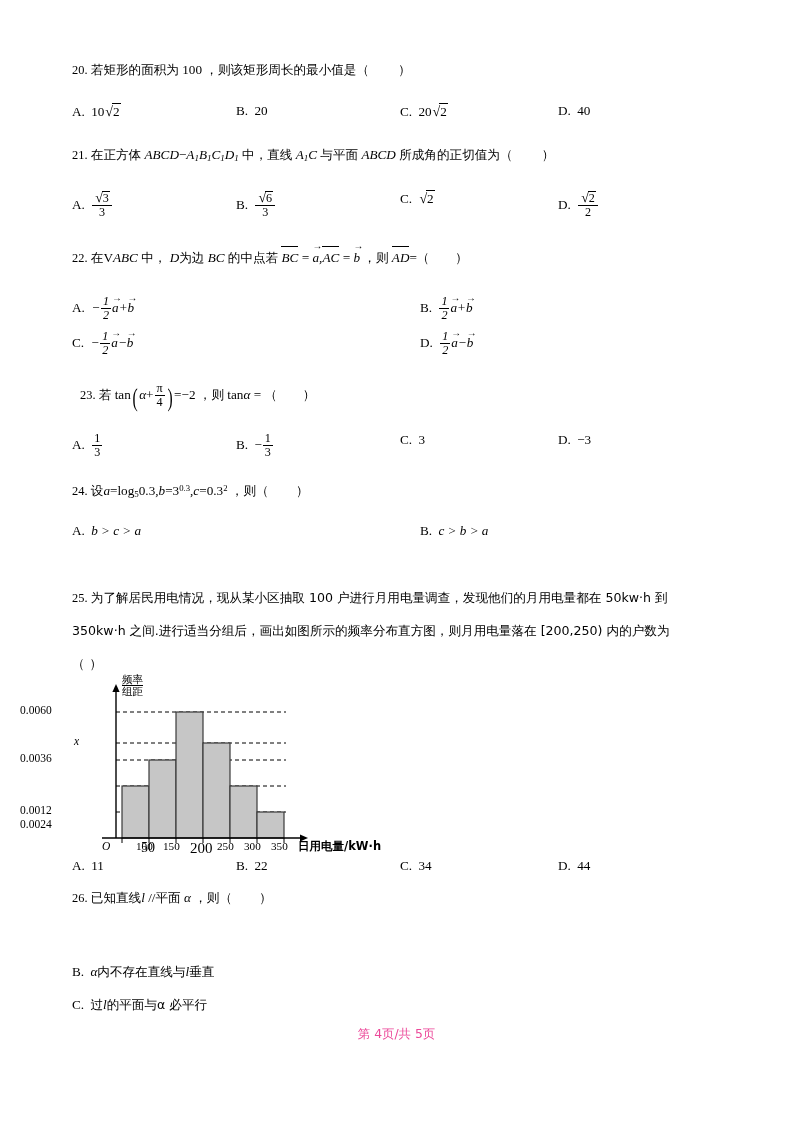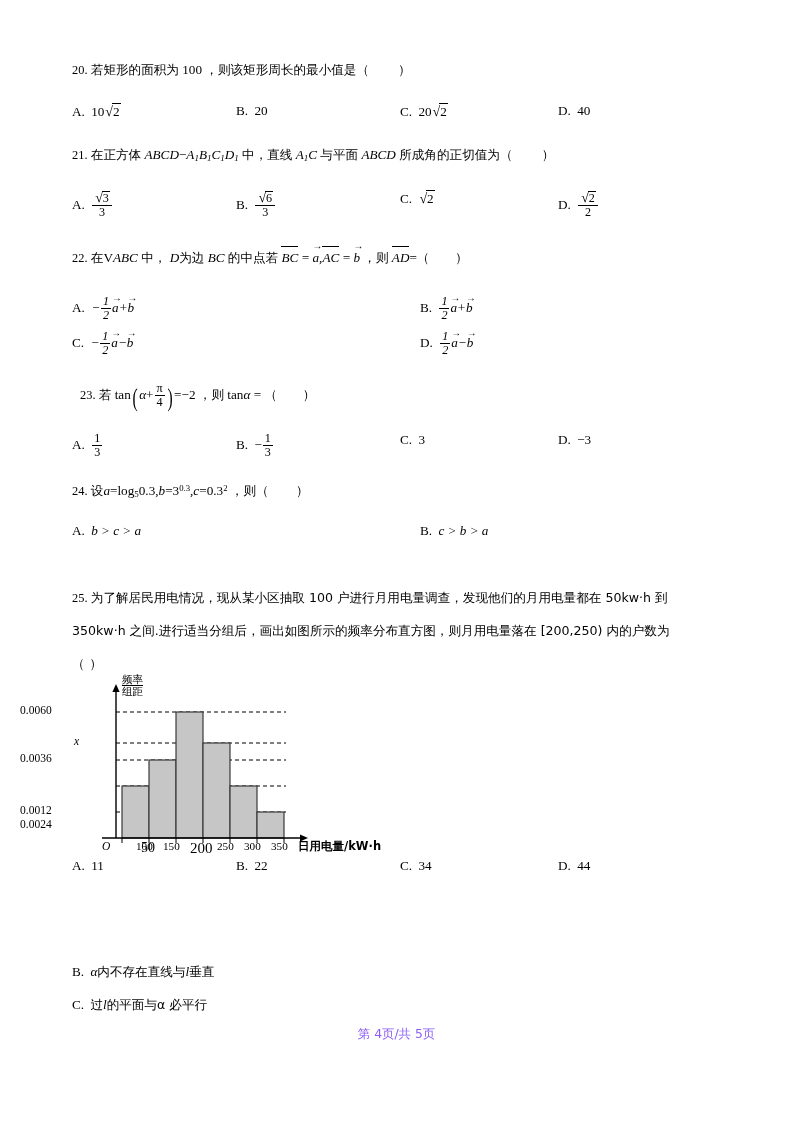--- a/index.html
+++ b/index.html
@@ -130,21 +130,21 @@
   #chart-area svg { display: block; }
 
   .footer {
     position: absolute;
     left: 0;
     top: 1026px;
     width: 793px;
     text-align: center;
     font-family: "DejaVu Sans", "Liberation Sans", sans-serif;
     font-size: 12.4px;
-    color: #8b5cf6;
+    color: #ec4899;
   }
 </style>
 </head>
 <body>
 
 <div class="page">
 
   <div class="block qline" style="top:60px;">
     <span class="qnum">20.</span>
     <span class="cn">若矩形的面积为</span>
@@ -381,20 +381,28 @@
     <span class="opt c3">
       <span class="lbl">C.</span>
       <span class="mn">34</span>
     </span>
     <span class="opt c4">
       <span class="lbl">D.</span>
       <span class="mn">44</span>
     </span>
   </div>
 
+  <div class="block qline" style="top:888px;">
+    <span class="qnum">26.</span>
+    <span class="cn">已知直线</span><span class="mi">l</span>
+    <span class="mn">//</span><span class="cn">平面</span>
+    <span class="mi">α</span>
+    <span class="cn">，则（</span>
+    <span class="cn paren" style="padding-left:24px;">）</span>
+  </div>
 
 
   <div class="block qline" style="top:962px;">
     <span class="lbl">B.</span>
     <span class="mi">α</span><span class="cn">内不存在直线与</span><span class="mi">l</span><span class="cn">垂直</span>
   </div>
 
   <div class="block qline" style="top:995px;">
     <span class="lbl">C.</span>
     <span class="cn">过</span><span class="mi">l</span><span class="cn">的平面与</span><span class="cn">α 必平行</span>

